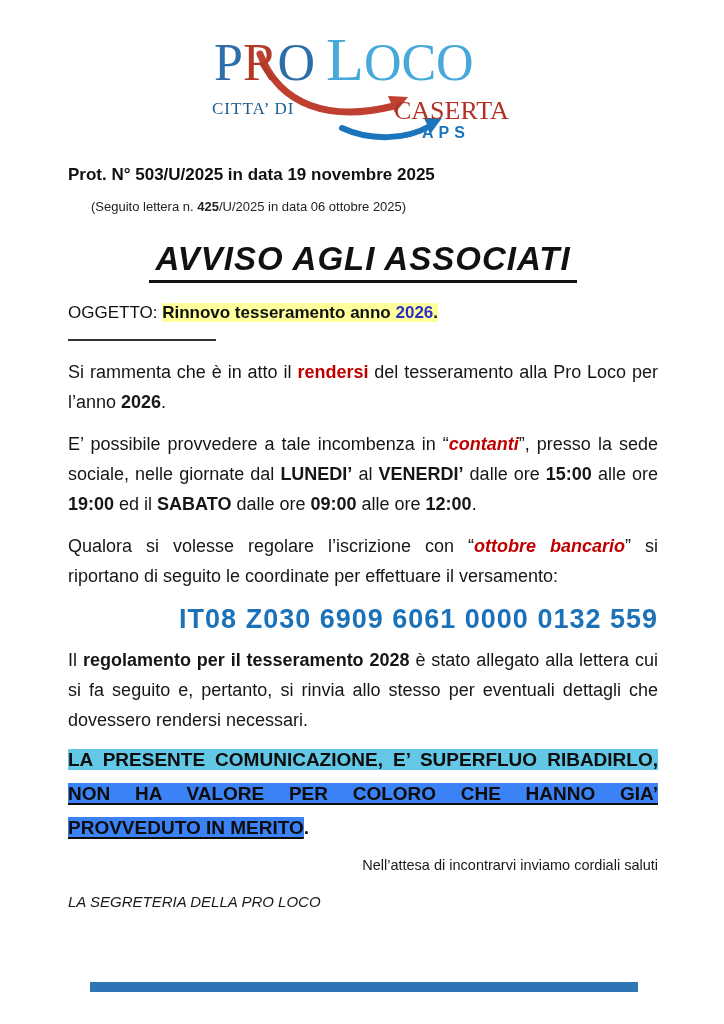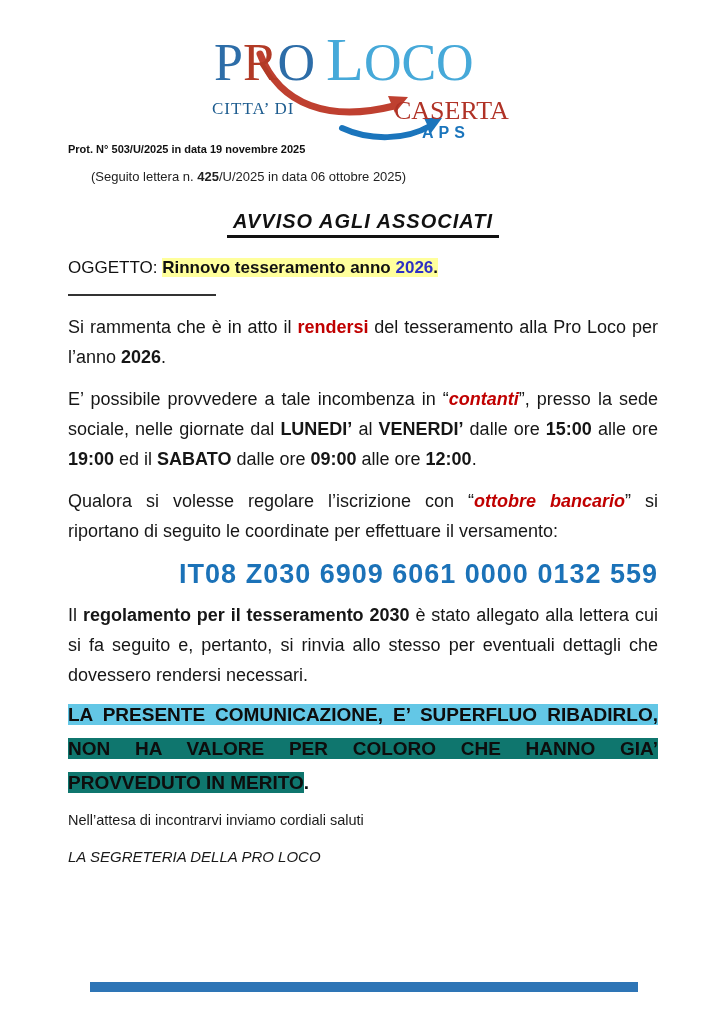--- a/index.html
+++ b/index.html
@@ -14,29 +14,29 @@
   }
   .content{padding:0 66px 0 68px;}
 
   
   .logo-wrap{width:320px;margin:18px auto 0;display:block;}
   .logo-wrap svg{display:block;}
   .logo-serif{font-family:"Liberation Serif", serif;}
   .logo-aps{font-family:"Liberation Sans", sans-serif;font-weight:bold;letter-spacing:5px;}
 
   
-  .prot-line{font-size:11px;font-weight:bold;color:#111;}
+  .prot-line{margin-top:22px;font-size:17px;font-weight:bold;color:#111;}
   .followup-line{margin-top:14px;font-size:13px;color:#222;margin-left:23px;}
   .followup-line .b{font-weight:bold;}
 
   
   .title-row{margin-top:26px;text-align:center;}
   .title-text{
     display:inline-block;
-    font-size:20px;font-weight:bold;font-style:italic;
+    font-size:33px;font-weight:bold;font-style:italic;
     letter-spacing:1px;color:#111;
     border-bottom:3px solid #111;
     padding:0 6px 2px 6px;
   }
 
   
   .subject-line{margin-top:20px;font-size:17px;color:#111;}
   .hl-yellow{background:#ffff9c;font-weight:bold;}
   .year-blue{color:#2d2fc4;font-weight:bold;}
   .divider{margin-top:16px;width:148px;border-top:2px solid #333;height:0;}
@@ -49,23 +49,23 @@
   .red-bi{color:#c00000;font-weight:bold;font-style:italic;margin-top:35px;}
 
   .iban-line{
     margin-top:6px;text-align:right;
     font-size:27px;font-weight:bold;letter-spacing:1px;
     color:#1b72b8;line-height:44px;
   }
 
   .notice{margin-top:8px;font-size:19px;line-height:34px;font-weight:bold;text-align:justify;color:#0d0d0d;}
   .hl-cyan{background:#63c7e6;}
-  .hl-cyan-u{background:#0f766e;text-decoration-thickness:2px;text-underline-offset:3px;}
+  .hl-cyan-u{background:#3b82f6;text-decoration:underline;text-decoration-thickness:2px;text-underline-offset:3px;}
 
-  .closing-line{margin-top:12px;font-size:14.5px;color:#1a1a1a;}
+  .closing-line{margin-top:12px;font-size:14.5px;color:#1a1a1a;text-align:right;}
   .signature-line{margin-top:20px;font-size:15px;font-style:italic;color:#1a1a1a;}
 
   
   .footer-bar{position:absolute;bottom:0;left:90px;right:86px;height:10px;background:#2e75b6;}
 </style>
 </head>
 <body>
 
 <div class="page">
 
@@ -105,21 +105,21 @@
     <div class="divider"></div>
 
     <div class="para"><span>Si rammenta che è in atto il </span><span class="red-b">rendersi</span><span> del tesseramento alla Pro Loco per l’anno </span><span class="b">2026</span><span>.</span></div>
 
     <div class="para tight"><span>E’ possibile provvedere a tale incombenza in “</span><span class="red-bi">contanti</span><span>”, presso la sede sociale, nelle giornate dal </span><span class="b">LUNEDI’</span><span> al </span><span class="b">VENERDI’</span><span> dalle ore </span><span class="b">15:00</span><span> alle ore </span><span class="b">19:00</span><span> ed il </span><span class="b">SABATO</span><span> dalle ore </span><span class="b">09:00</span><span> alle ore </span><span class="b">12:00</span><span>.</span></div>
 
     <div class="para tight"><span>Qualora si volesse regolare l’iscrizione con “</span><span class="red-bi">ottobre bancario</span><span>” si riportano di seguito le coordinate per effettuare il versamento:</span></div>
 
     <div class="iban-line">IT08 Z030 6909 6061 0000 0132 559</div>
 
-    <div class="para" style="margin-top:4px;"><span>Il </span><span class="b">regolamento per il tesseramento 2030</span><span> è stato allegato alla lettera cui si fa seguito e, pertanto, si rinvia allo stesso per eventuali dettagli che dovessero rendersi necessari.</span></div>
+    <div class="para" style="margin-top:4px;"><span>Il </span><span class="b">regolamento per il tesseramento 2028</span><span> è stato allegato alla lettera cui si fa seguito e, pertanto, si rinvia allo stesso per eventuali dettagli che dovessero rendersi necessari.</span></div>
 
     <div class="notice"><span class="hl-cyan">LA PRESENTE COMUNICAZIONE, E’ SUPERFLUO RIBADIRLO, </span><span class="hl-cyan-u">NON HA VALORE PER COLORO CHE HANNO GIA’ PROVVEDUTO IN MERITO</span><span>.</span></div>
 
     <div class="closing-line">Nell’attesa di incontrarvi inviamo cordiali saluti</div>
 
     <div class="signature-line">LA SEGRETERIA DELLA PRO LOCO</div>
 
   </div>
 
   <div class="footer-bar"></div>

